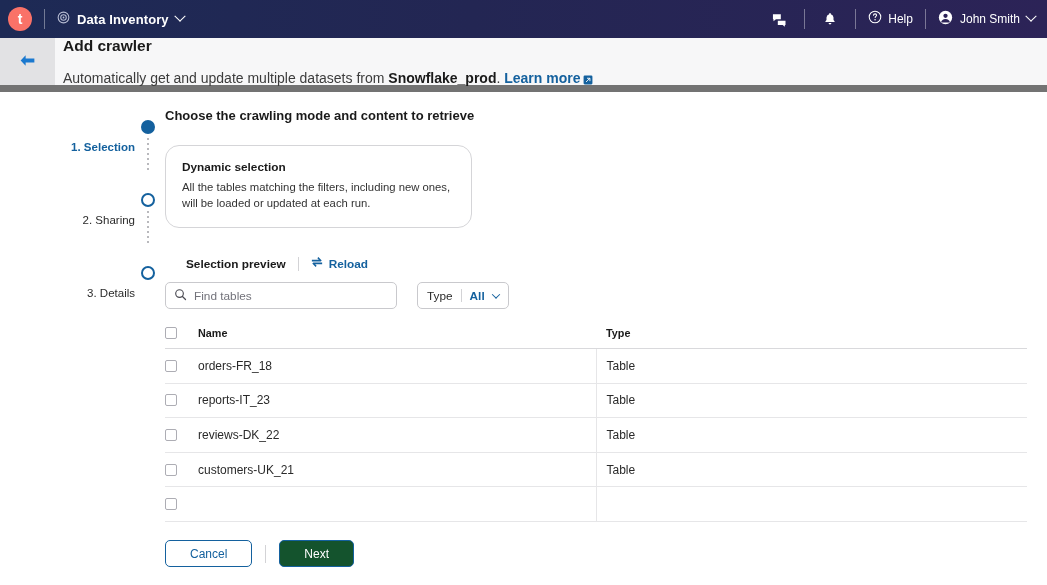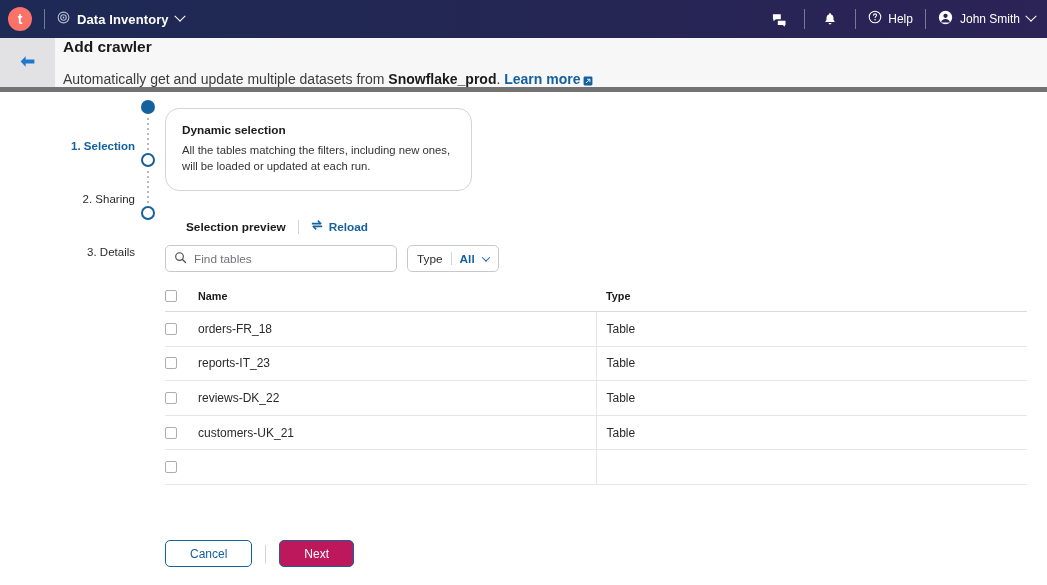--- a/index.html
+++ b/index.html
@@ -35,39 +35,39 @@
   .tb-icon { display:flex; align-items:center; justify-content:center;
              width: 26px; height: 26px; cursor: pointer; }
   .help-grp { display:flex; align-items:center; gap:6px; cursor:pointer; }
   .help-txt { font-size: 12px; }
   .user-grp { display:flex; align-items:center; gap:7px; cursor:pointer; }
   .user-name { font-size: 12px; }
 
   
   .pageheader {
     position: absolute; left: 0; top: 38px; width: 1047px; height: 54px;
-    background: #f7f7f8; border-bottom: 5px solid #737373;
+    background: #f7f7f8; border-bottom: 7px solid #737373;
     display: flex; align-items: stretch;
   }
   .backblock {
     width: 55px; background: #e2e2e4; display: flex;
     align-items: center; justify-content: center; cursor: pointer;
   }
   .hdr-text { display: flex; flex-direction: column; justify-content: center;
               padding-left: 8px; }
   .hdr-title { font-size: 15.5px; font-weight: bold; color: #1a1a1a; line-height: 20px; }
   .hdr-sub { font-size: 14px; color: #3c3c3c; line-height: 16px; margin-top: 14px; }
   .hdr-sub b { font-weight: bold; color: #1a1a1a; }
   .link { color: #14619e; font-weight: bold; cursor: pointer; }
   .ext { display: inline-block; vertical-align: -2px; margin-left: 3px; }
 
   
   .stepper { position: absolute; left: 55px; top: 100px; width: 90px; }
   .step { position: relative; height: 53px; display: flex;
-          align-items: flex-end; justify-content: flex-end; }
+          align-items: center; justify-content: flex-end; margin-top: 20px; }
   .step-label { font-size: 11.5px; color: #2a2a2a; line-height: 14px;
                 padding-top: 1px; padding-right: 10px; white-space: nowrap; }
   .step.active .step-label { color: #14619e; font-weight: bold; }
   .dot { position: absolute; right: -10px; top: 0px;
          width: 14px; height: 14px; border-radius: 50%;
          border: 2.2px solid #14619e; background: #fff; box-sizing: border-box; }
   .step.active .dot { background: #14619e; }
   .dotline { position: absolute; right: -4px; top: 18px; width: 2px; height: 32px;
              background-image: linear-gradient(#b9b9bd 45%, transparent 0%);
              background-size: 2px 5px; background-repeat: repeat-y; }
@@ -82,21 +82,21 @@
   .card.selected { border: 1.6px solid #1d72b8; background: #ddeefb; }
   .card-title { font-size: 11.8px; font-weight: bold; color: #1a1a1a; margin-bottom: 5px; }
   .card-desc { font-size: 11.3px; color: #333; line-height: 16px; }
 
   .preview-row { display: flex; align-items: center; gap: 12px; margin-top: 28px; margin-left: 21px; }
   .preview-label { font-size: 11.8px; font-weight: bold; color: #1a1a1a; }
   .vsep { width: 1px; height: 14px; background: #d3d3d6; }
   .reload { display: flex; align-items: center; gap: 6px;
             color: #14619e; font-size: 11.8px; font-weight: bold; cursor: pointer; }
 
-  .filters { display: flex; align-items: center; gap: 10px; margin-top: 11px; }
+  .filters { display: flex; align-items: center; gap: 20px; margin-top: 11px; }
   .search-box { width: 232px; height: 27px; border: 1px solid #c9c9cd;
                 border-radius: 5px; display: flex; align-items: center;
                 padding: 0 8px; gap: 7px; background: #fff; }
   .search-box input { border: none; outline: none; font-size: 11.8px;
                       color: #3c3c3c; width: 100%; background: transparent;
                       font-family: "Liberation Sans", sans-serif; }
   .search-box input::placeholder { color: #72727a; }
   .type-box { height: 27px; border: 1px solid #c9c9cd; border-radius: 5px;
               display: flex; align-items: center; gap: 8px; padding: 0 9px;
               background: #fff; cursor: pointer; }
@@ -125,21 +125,21 @@
   .cell-name { font-weight: normal; }
 
   
   .footer { position: absolute; left: 165px; top: 540px;
             display: flex; align-items: center; gap: 13px; }
   .btn { height: 27px; border-radius: 5px; font-size: 12px;
          display: flex; align-items: center; justify-content: center;
          cursor: pointer; padding: 0 24px; font-family: "Liberation Sans", sans-serif; }
   .btn-cancel { border: 1.3px solid #14619e; color: #14619e;
                 background: #fff; font-weight: normal; }
-  .btn-next { background: #be185d; color: #fff; border: 1.3px solid #14619e; }
+  .btn-next { background: #14532d; color: #fff; border: 1.3px solid #14619e; }
   .fsep { width: 1px; height: 18px; background: #d3d3d6; }
 </style>
 </head>
 <body>
 
 <div class="page">
 
   <div class="topbar">
     <div class="logo">
       <span>t</span>
@@ -228,20 +228,21 @@
       <span class="dot"></span>
       <span class="dotline"></span>
     </div>
     <div class="step">
       <span class="step-label">3. Details</span>
       <span class="dot"></span>
     </div>
   </div>
 
   <div class="main">
+    <div class="section-title">Choose the crawling mode and content to retrieve</div>
 
     <div class="cards">
       <div class="card">
         <div class="card-title">Dynamic selection</div>
         <div class="card-desc">All the tables matching the filters, including new ones, will be loaded or updated at each run.</div>
       </div>
     </div>
 
     <div class="preview-row">
       <span class="preview-label">Selection preview</span>

